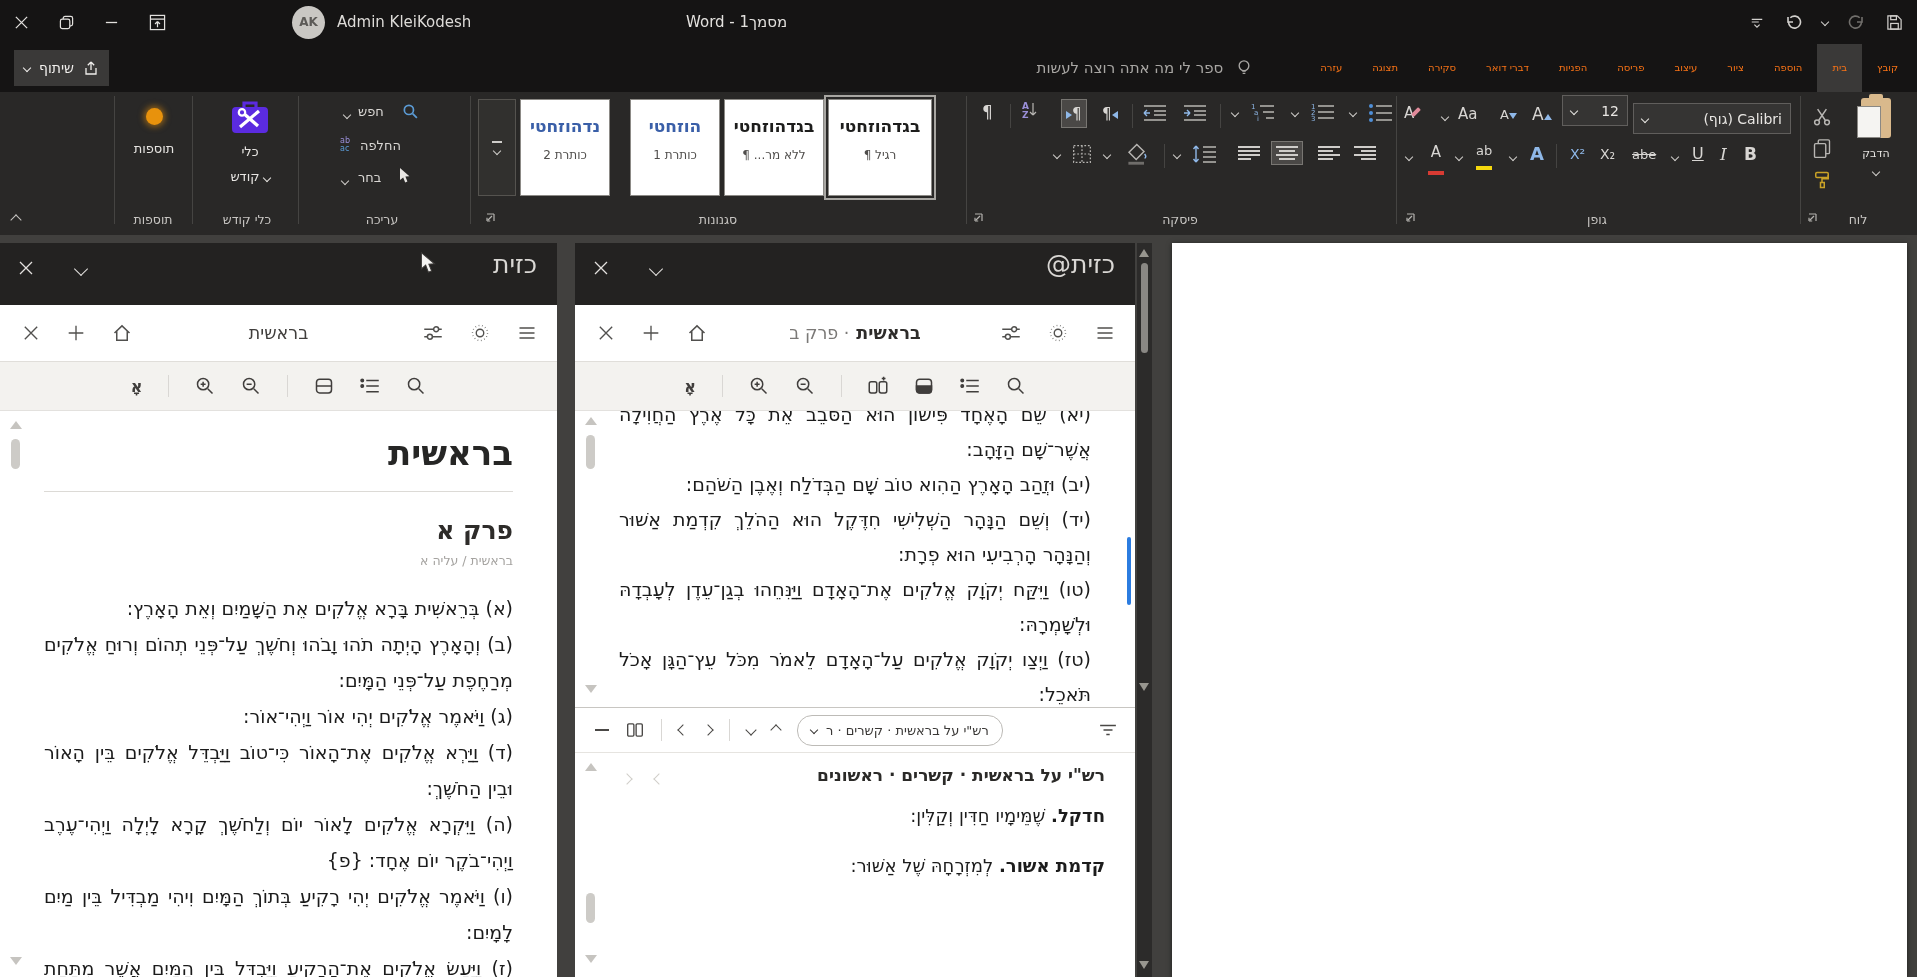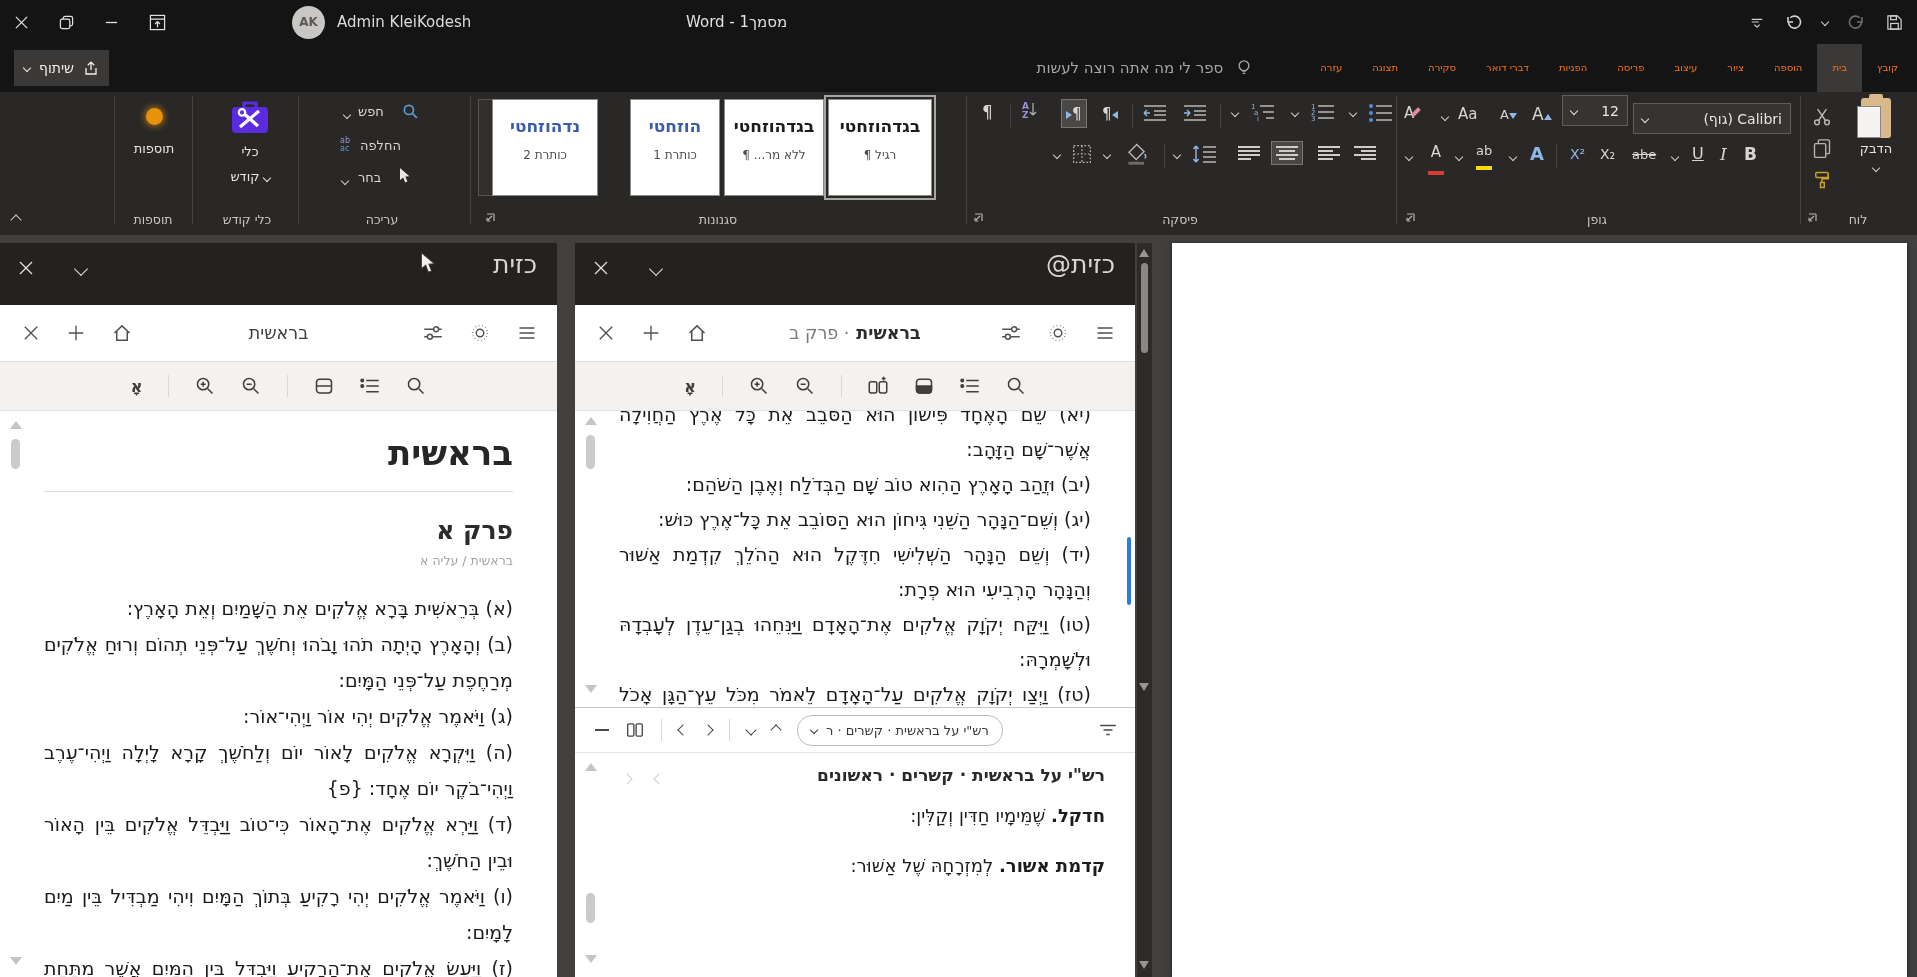--- a/index.html
+++ b/index.html
@@ -197,21 +197,21 @@
   <div class="gdiv" style="left:1800px"></div>
   <div class="gdiv" style="left:1396px"></div>
   <div class="gdiv" style="left:966px"></div>
   <div class="gdiv" style="left:470px"></div>
   <div class="gdiv" style="left:298px"></div>
   <div class="gdiv" style="left:192px"></div>
   <div class="gdiv" style="left:114px"></div>
 
   <div class="abs" style="left:1843px;top:6px;width:66px;text-align:center">
     <div class="paste-clip"></div>
-    <div style="font-size:13px;color:#e6e4e1;margin-top:3px">הדבק</div>
+    <div style="font-size:11px;color:#e6e4e1;margin-top:9px">הדבק</div>
     <span class="chev sm" style="margin-top:4px"></span>
   </div>
   <span class="abs" style="left:1812px;top:14px">
       <svg class="ic20" viewBox="0 0 16 16" fill="none" stroke="#b8b6b3" stroke-width="1.2">
         <circle cx="4" cy="13" r="1.9"></circle>
         <circle cx="12" cy="13" r="1.9"></circle>
         <path d="M5.4 11.4 L11.5 2.5 M10.6 11.4 L4.5 2.5"></path>
       </svg>
     </span>
   <span class="abs" style="left:1812px;top:46px">
@@ -368,21 +368,21 @@
     <div class="slab" dir="rtl">רגיל ¶</div>
   </div>
   <div class="stybox" style="left:724px;width:100px">
     <div class="samp">בגדהוזחטי</div>
     <div class="slab" dir="rtl">ללא מר... ¶</div>
   </div>
   <div class="stybox blue" style="left:630px;width:90px">
     <div class="samp">הוזחטי</div>
     <div class="slab" dir="rtl">כותרת 1</div>
   </div>
-  <div class="stybox blue" style="left:492px;width:106px">
+  <div class="stybox blue" style="left:520px;width:90px">
     <div class="samp">נדהוזחטי</div>
     <div class="slab" dir="rtl">כותרת 2</div>
   </div>
 
   <span class="chev sm abs" style="left:344px;top:20px"></span>
   <span class="rbtn" style="left:358px;top:12px;font-size:13px">חפש</span>
   <span class="abs" style="left:402px;top:11px">
       <svg width="17" height="17" viewBox="0 0 16 16" fill="none" stroke="#5b9bd5" stroke-width="1.6">
         <circle cx="6.5" cy="6.5" r="4.3"></circle>
         <path d="M10 10 L14 14"></path>
@@ -538,22 +538,22 @@
       <div class="tri-up" style="left:10px;top:10px"></div>
       <div class="thumb" style="left:11px;top:28px;height:30px"></div>
       <div class="tri-dn" style="left:10px;bottom:12px"></div>
       <h1 id="booktitle">בראשית</h1>
       <h2 id="chapheading">פרק א</h2>
       <div id="crumb">בראשית / עליה א</div>
       <div id="lverses">
         <p class="verse">(א) בְּרֵאשִׁית בָּרָא אֱלֹקִים אֵת הַשָּׁמַיִם וְאֵת הָאָרֶץ:</p>
         <p class="verse">(ב) וְהָאָרֶץ הָיְתָה תֹהוּ וָבֹהוּ וְחֹשֶׁךְ עַל־פְּנֵי תְהוֹם וְרוּחַ אֱלֹקִים מְרַחֶפֶת עַל־פְּנֵי הַמָּיִם:</p>
         <p class="verse">(ג) וַיֹּאמֶר אֱלֹקִים יְהִי אוֹר וַיְהִי־אוֹר:</p>
+        <p class="verse">(ד) וַיַּרְא אֱלֹקִים אֶת־הָאוֹר כִּי־טוֹב וַיַּבְדֵּל אֱלֹקִים בֵּין הָאוֹר וּבֵין הַחֹשֶׁךְ:</p>
         <p class="verse">(ה) וַיִּקְרָא אֱלֹקִים לָאוֹר יוֹם וְלַחֹשֶׁךְ קָרָא לָיְלָה וַיְהִי־עֶרֶב וַיְהִי־בֹקֶר יוֹם אֶחָד: {פ}</p>
-        <p class="verse">(ד) וַיַּרְא אֱלֹקִים אֶת־הָאוֹר כִּי־טוֹב וַיַּבְדֵּל אֱלֹקִים בֵּין הָאוֹר וּבֵין הַחֹשֶׁךְ:</p>
         <p class="verse">(ו) וַיֹּאמֶר אֱלֹקִים יְהִי רָקִיעַ בְּתוֹךְ הַמָּיִם וִיהִי מַבְדִּיל בֵּין מַיִם לָמָיִם:</p>
         <p class="verse">(ז) וַיַּעַשׂ אֱלֹקִים אֶת־הָרָקִיעַ וַיַּבְדֵּל בֵּין הַמַּיִם אֲשֶׁר מִתַּחַת לָרָקִיעַ וּבֵין הַמַּיִם אֲשֶׁר מֵעַל לָרָקִיעַ וַיְהִי־כֵן:</p>
       </div>
     </div>
   </div>
 
   <div class="pane" id="rpane">
     <div class="phead">
       <span class="abs" style="left:18px;top:17px;color:#e3e1de">
           <svg width="16" height="16" viewBox="0 0 16 16">
@@ -652,21 +652,20 @@
         </span>
     </div>
     <div class="pcontent" id="rtext">
       <div class="tri-up" style="left:10px;top:6px"></div>
       <div class="thumb" style="left:11px;top:24px;height:34px"></div>
       <div class="tri-dn" style="left:10px;bottom:14px"></div>
       <div id="bluebar"></div>
       <div id="rverses">
         <p class="verse">(יא) שֵׁם הָאֶחָד פִּישׁוֹן הוּא הַסֹּבֵב אֵת כָּל אֶרֶץ הַחֲוִילָה אֲשֶׁר־שָׁם הַזָּהָב:</p>
         <p class="verse">(יב) וּזֲהַב הָאָרֶץ הַהִוא טוֹב שָׁם הַבְּדֹלַח וְאֶבֶן הַשֹּׁהַם:</p>
-        <p class="verse">(יג) וְשֵׁם־הַנָּהָר הַשֵּׁנִי גִּיחוֹן הוּא הַסּוֹבֵב אֵת כָּל־אֶרֶץ כּוּשׁ:</p>
         <p class="verse">(יד) וְשֵׁם הַנָּהָר הַשְּׁלִישִׁי חִדֶּקֶל הוּא הַהֹלֵךְ קִדְמַת אַשּׁוּר וְהַנָּהָר הָרְבִיעִי הוּא פְרָת:</p>
         <p class="verse">(טו) וַיִּקַּח יְקֹוָק אֱלֹקִים אֶת־הָאָדָם וַיַּנִּחֵהוּ בְגַן־עֵדֶן לְעָבְדָהּ וּלְשָׁמְרָהּ:</p>
         <p class="verse">(טז) וַיְצַו יְקֹוָק אֱלֹקִים עַל־הָאָדָם לֵאמֹר מִכֹּל עֵץ־הַגָּן אָכֹל תֹּאכֵל:</p>
 
       </div>
     </div>
     <div id="combar">
       <span style="display:inline-block;width:14px;height:2px;background:#4a4846"></span>
       <span>
           <svg width="18" height="18" viewBox="0 0 16 16" fill="none" stroke="currentColor" stroke-width="1.2">

